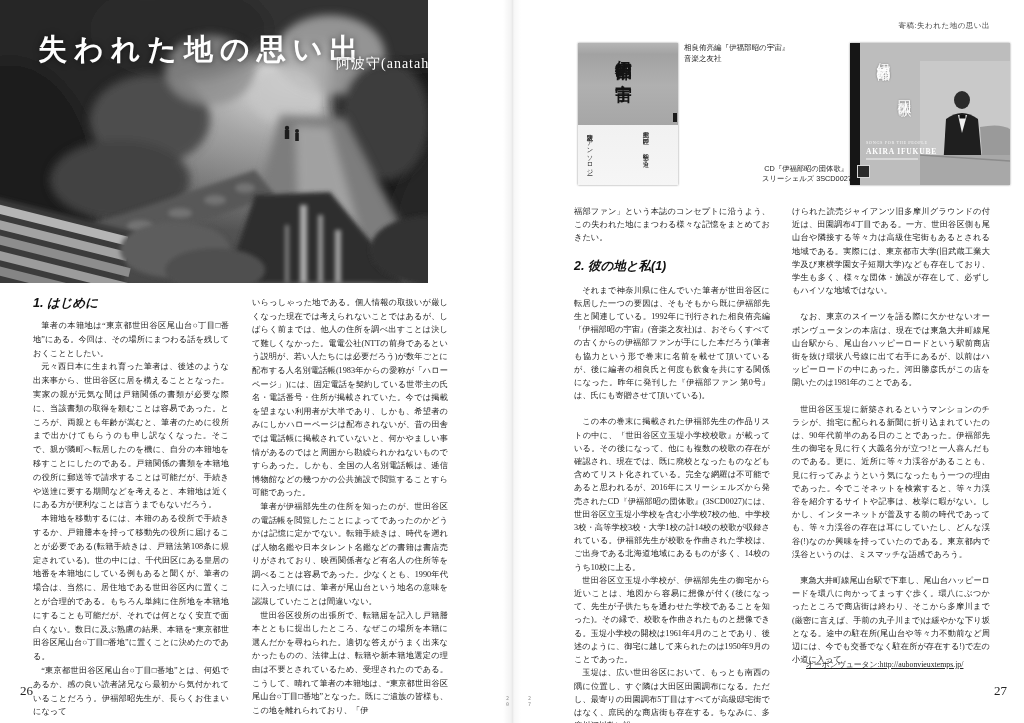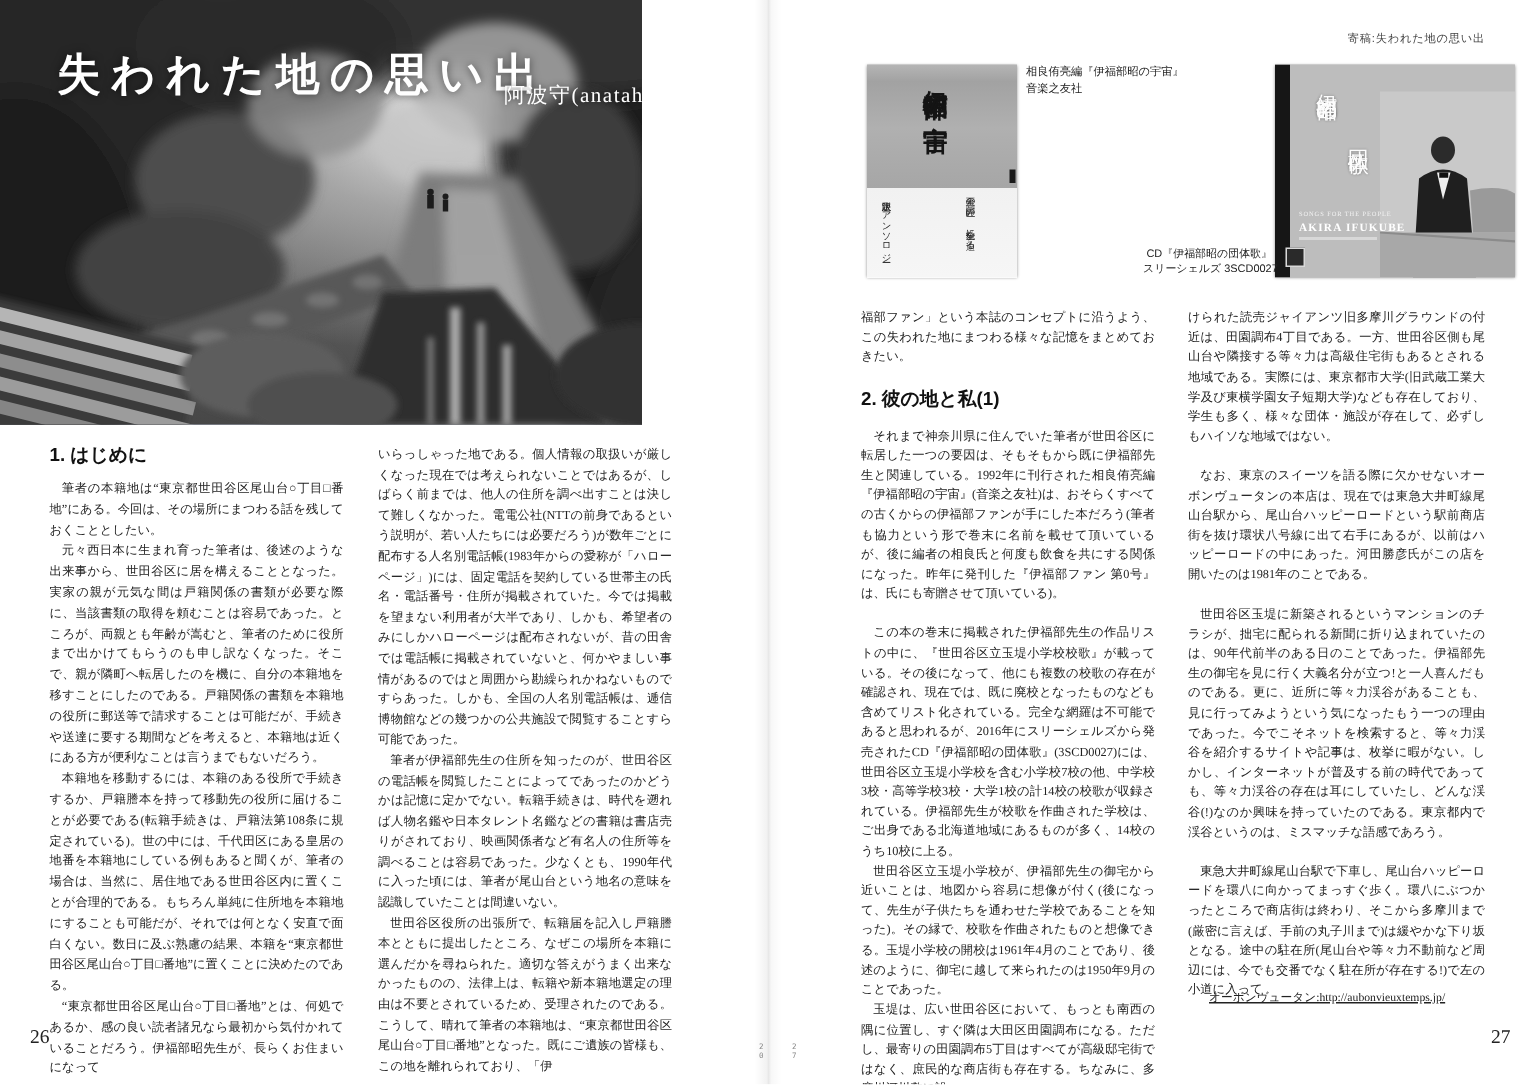--- a/index.html
+++ b/index.html
@@ -20,21 +20,21 @@
   
   .col{position:absolute;font-size:8.2px;line-height:13.8px;text-align:justify;color:#222;}
   .col p{margin:0;text-indent:1em;}
   .col p.noindent{text-indent:0;}
   .col p.gap{margin-top:13px;}
   .col-l1{left:33px;top:296px;width:196px;}
   .col-l2{left:252px;top:296px;width:196px;line-height:13.6px;}
   .col-r1{left:62px;top:205px;width:196px;line-height:13.2px;}
   .col-r2{left:280px;top:205px;width:198px;line-height:13.2px;}
   .h-section{font-family:"Liberation Sans","DejaVu Sans",sans-serif;font-weight:bold;color:#111;
-             font-size:12.5px;line-height:15px;margin:0 0 8px 0;text-indent:0;}
+             font-size:12.5px;line-height:15px;margin:0 0 8px 0;text-indent:0;font-style:italic;}
   .col-r1 .h-section{margin:14px 0 10px 0;}
 
   .pagenum{position:absolute;font-size:13px;color:#222;}
   .pagenum-left{left:20px;top:683px;}
   .pagenum-right{left:482px;top:683px;}
   .running-head{position:absolute;right:34px;top:21px;font-size:7.5px;color:#444;
                 font-family:"Liberation Sans","DejaVu Sans",sans-serif;letter-spacing:0.5px;}
 
   
   .book-cover{position:absolute;left:66px;top:43px;width:100px;height:142px;

